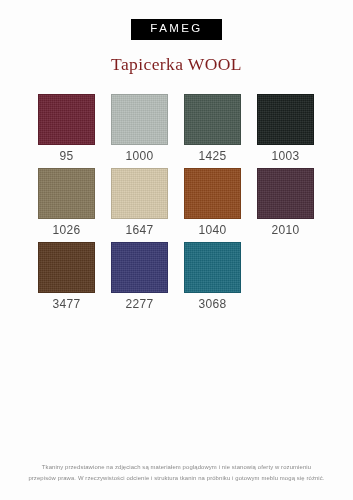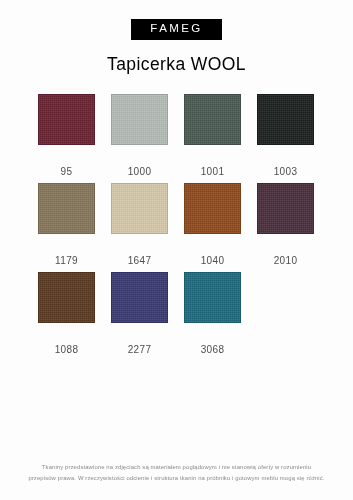--- a/index.html
+++ b/index.html
@@ -37,22 +37,22 @@
     color: #ffffff;
     font-family: "Liberation Sans", sans-serif;
     font-size: 11.5px;
     letter-spacing: 2.4px;
     font-weight: 400;
     line-height: 1;
     display: block;
   }
   .page-title {
     margin-top: 16px;
-    color: #000000;
-    font-family: Liberation Sans, sans-serif;
+    color: #7f1d1d;
+    font-family: Liberation Serif, serif;
     font-size: 17.5px;
     font-weight: 400;
     letter-spacing: 0.4px;
     line-height: 1;
     white-space: nowrap;
   }
 
   
   .grid {
     margin-top: 21px;
@@ -86,23 +86,23 @@
   .swatch-chip::after {
     content: "";
     position: absolute;
     inset: 0;
     background-image:
       repeating-linear-gradient(0deg, rgba(255,255,255,0.055) 0px, rgba(255,255,255,0.055) 1px, rgba(0,0,0,0.04) 1px, rgba(0,0,0,0.04) 2px),
       repeating-linear-gradient(90deg, rgba(255,255,255,0.045) 0px, rgba(255,255,255,0.045) 1px, rgba(0,0,0,0.035) 1px, rgba(0,0,0,0.035) 2px);
     pointer-events: none;
   }
   .swatch-label {
-    margin-top: 22px;
+    margin-top: 5px;
     font-family: "Liberation Sans", sans-serif;
-    font-size: 10px;
+    font-size: 12px;
     color: #4d4d4d;
     letter-spacing: 0.35px;
     line-height: 1;
     white-space: nowrap;
   }
 
   
   .footer {
     position: absolute;
     left: 0;
@@ -137,49 +137,49 @@
         <div class="swatch-cell">
           <div class="swatch-chip" style="background-color: rgb(107, 34, 51);"></div>
           <div class="swatch-label">95</div>
         </div>
         <div class="swatch-cell">
           <div class="swatch-chip" style="background-color: rgb(181, 189, 184);"></div>
           <div class="swatch-label">1000</div>
         </div>
         <div class="swatch-cell">
           <div class="swatch-chip" style="background-color: rgb(74, 90, 82);"></div>
-          <div class="swatch-label">1001</div>
+          <div class="swatch-label">1425</div>
         </div>
         <div class="swatch-cell">
           <div class="swatch-chip" style="background-color: rgb(26, 33, 31);"></div>
           <div class="swatch-label">1003</div>
         </div>
       </div>
       <div class="grid-row">
         <div class="swatch-cell">
           <div class="swatch-chip" style="background-color: rgb(133, 119, 90);"></div>
-          <div class="swatch-label">1179</div>
+          <div class="swatch-label">1026</div>
         </div>
         <div class="swatch-cell">
           <div class="swatch-chip" style="background-color: rgb(214, 201, 171);"></div>
           <div class="swatch-label">1647</div>
         </div>
         <div class="swatch-cell">
           <div class="swatch-chip" style="background-color: rgb(143, 74, 30);"></div>
           <div class="swatch-label">1040</div>
         </div>
         <div class="swatch-cell">
           <div class="swatch-chip" style="background-color: rgb(74, 46, 60);"></div>
           <div class="swatch-label">2010</div>
         </div>
       </div>
       <div class="grid-row">
         <div class="swatch-cell">
           <div class="swatch-chip" style="background-color: rgb(90, 58, 34);"></div>
-          <div class="swatch-label">1088</div>
+          <div class="swatch-label">3477</div>
         </div>
         <div class="swatch-cell">
           <div class="swatch-chip" style="background-color: rgb(58, 58, 114);"></div>
           <div class="swatch-label">2277</div>
         </div>
         <div class="swatch-cell">
           <div class="swatch-chip" style="background-color: rgb(29, 107, 125);"></div>
           <div class="swatch-label">3068</div>
         </div>
       </div>

